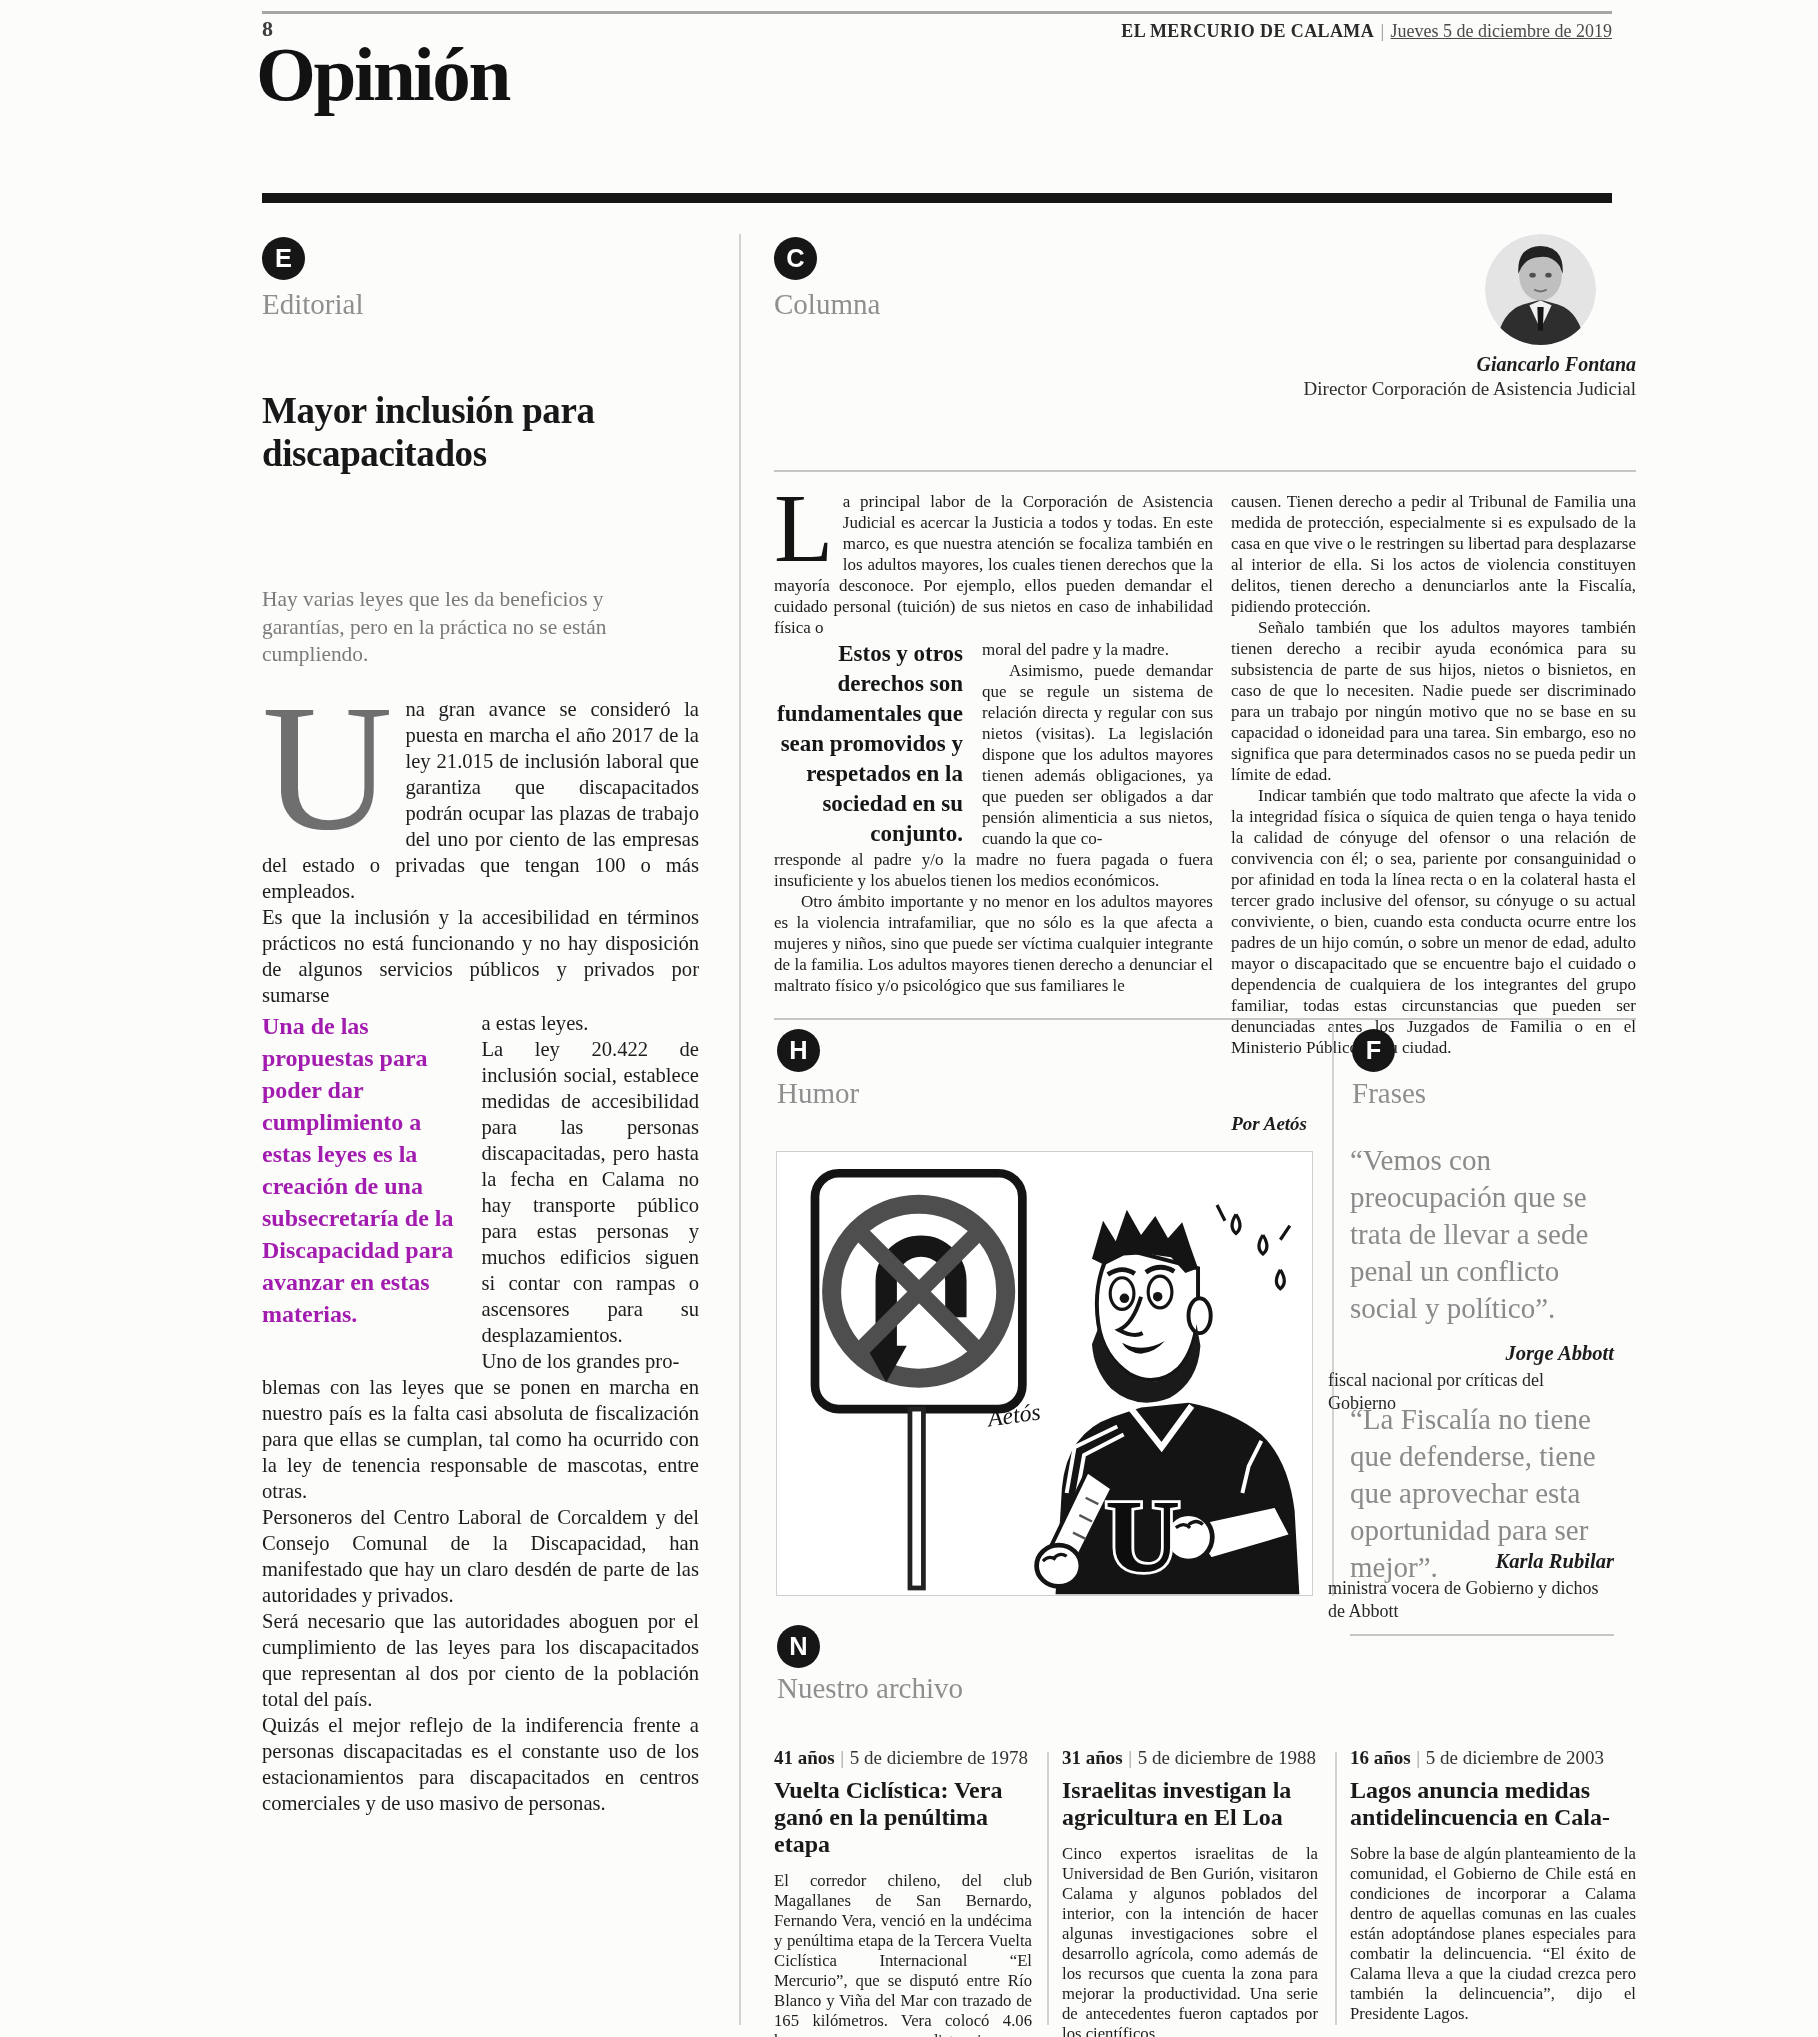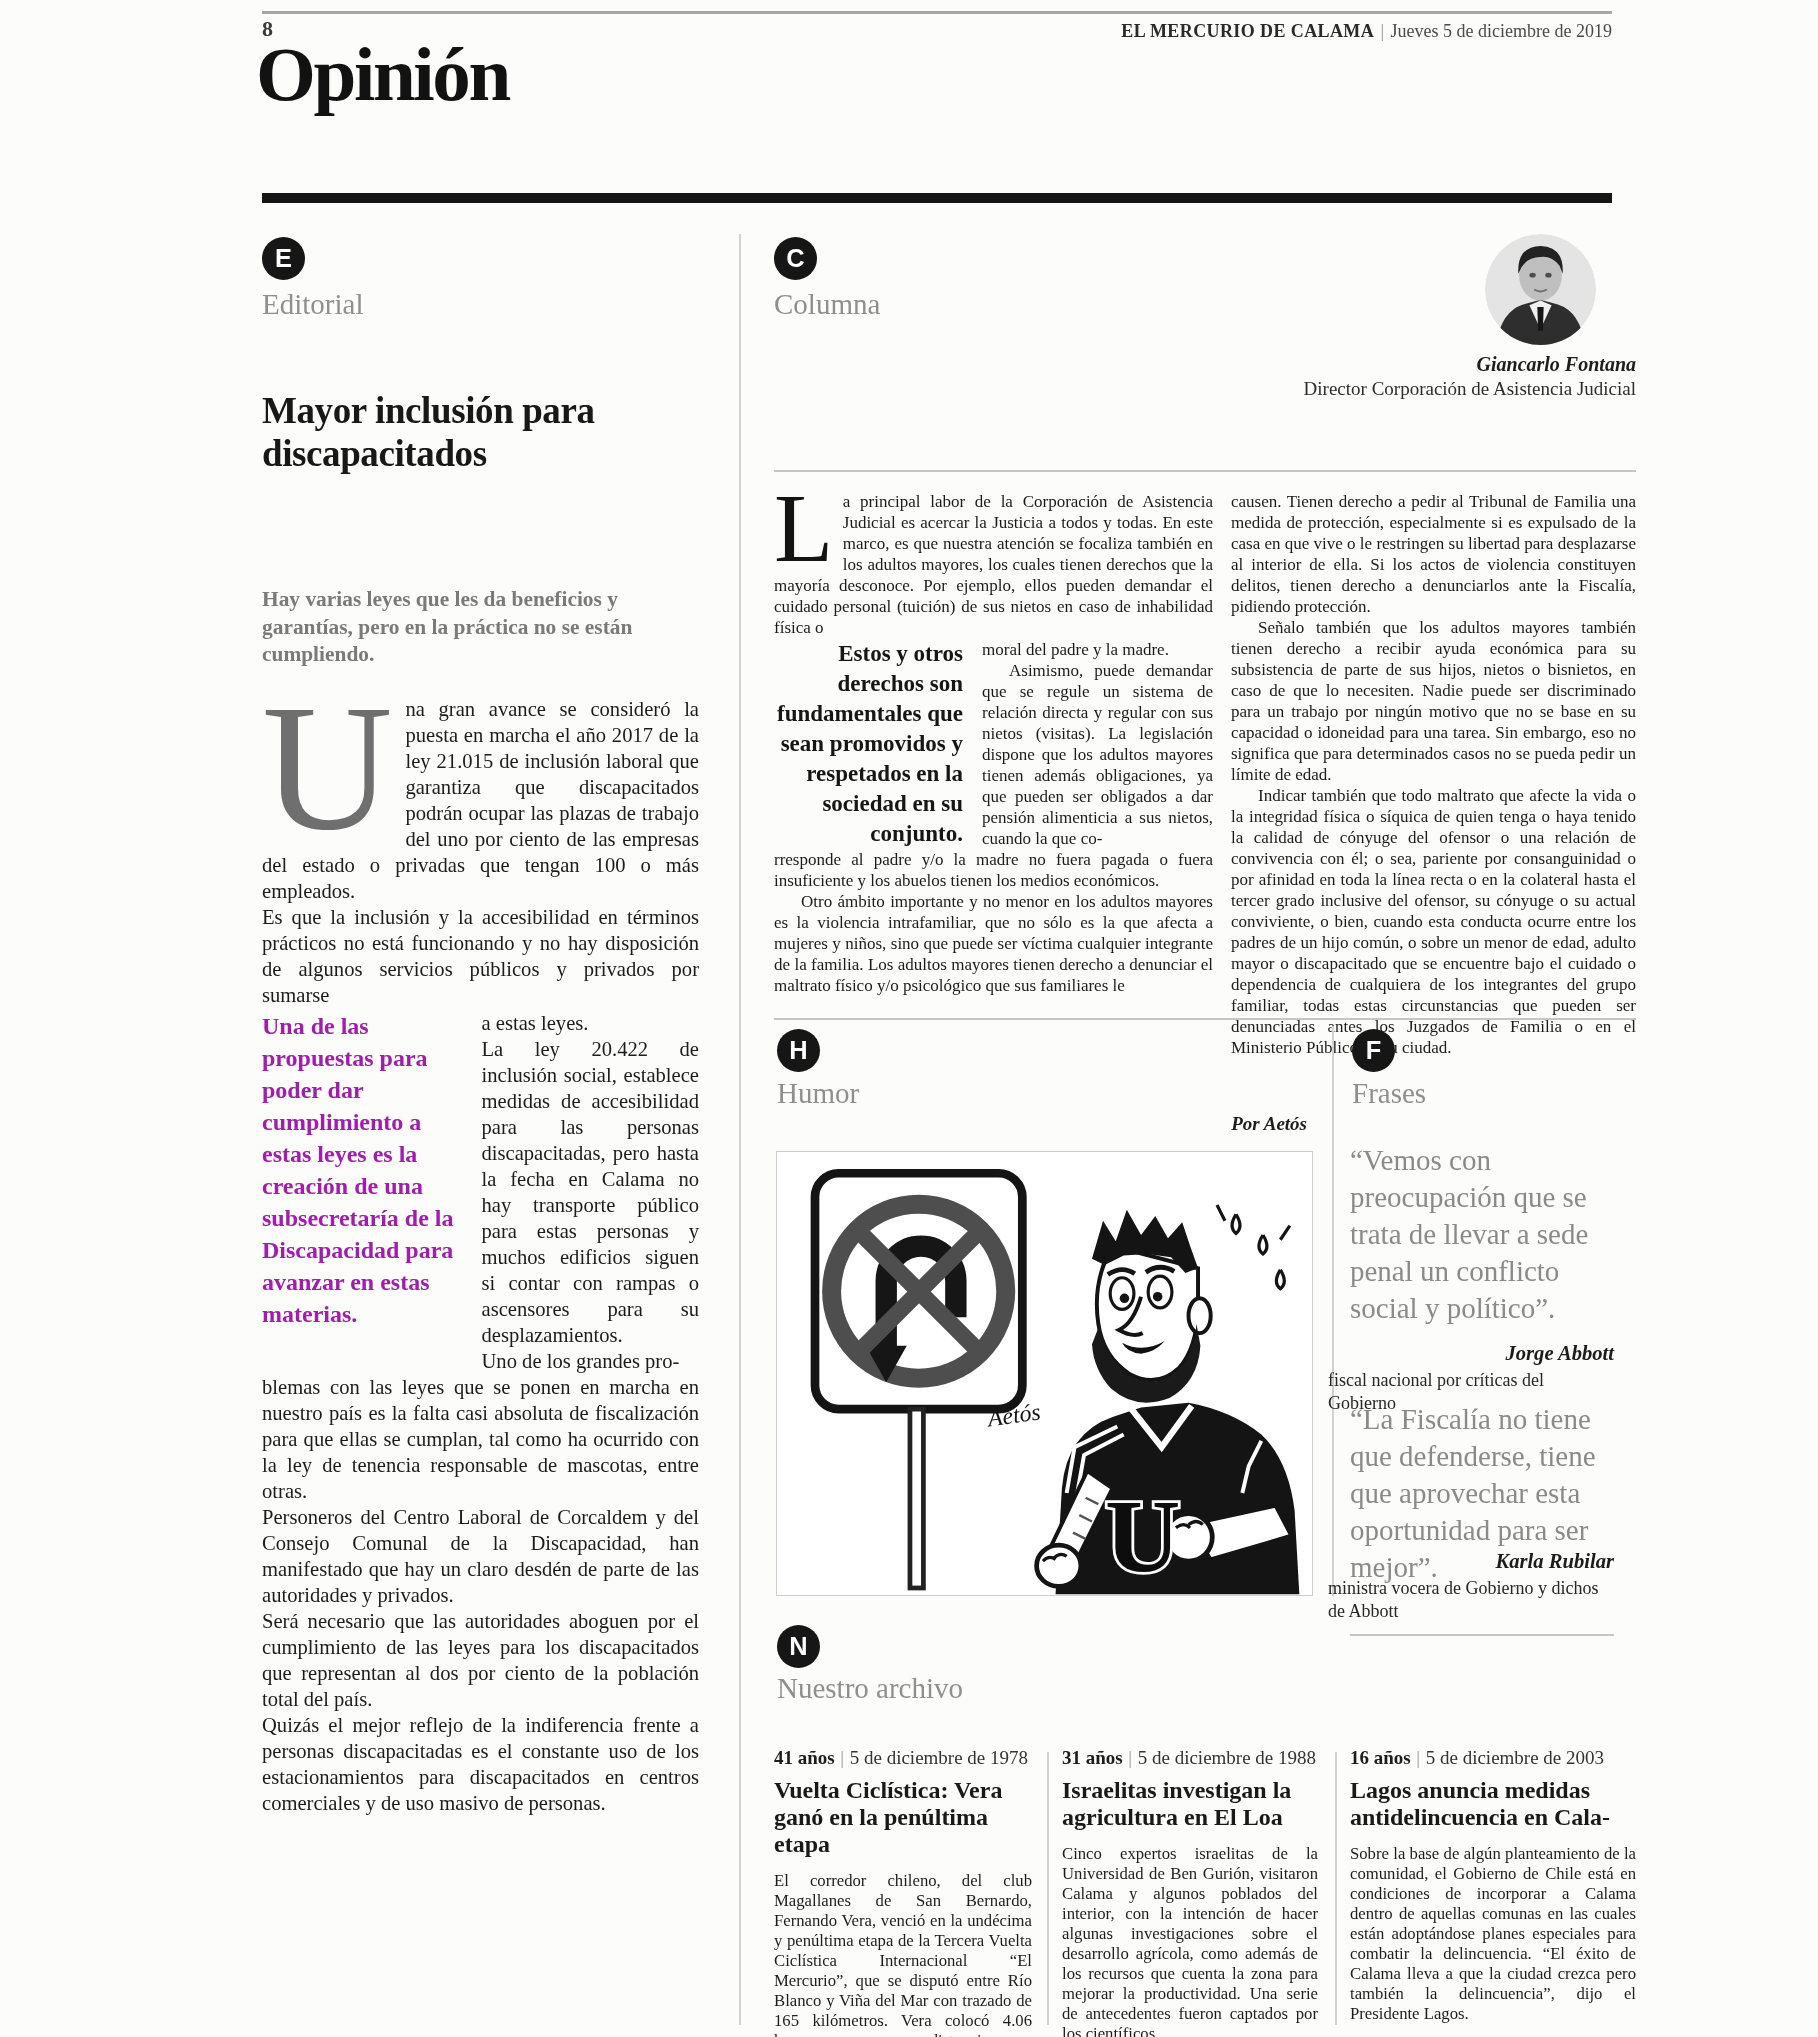--- a/index.html
+++ b/index.html
@@ -5,35 +5,35 @@
   html,body{margin:0;padding:0;background:#e9e9e9;}
   .page{position:relative;width:1818px;height:2038px;background:#fcfcfb;overflow:hidden;
         font-family:"Liberation Serif",serif;color:#1d1d1d;}
   .abs{position:absolute;}
   
   .top-rule{left:262px;top:11px;width:1350px;height:3.2px;background:#a6a6a6;}
   .page-number{left:262px;top:16px;font-size:22px;font-weight:700;color:#3c3c3c;}
   .header-right{left:262px;top:20.6px;width:1350px;text-align:right;font-size:18px;color:#2a2a2a;}
   .header-right .paper{font-weight:700;letter-spacing:0.4px;}
   .header-right .sep{color:#8a8a8a;padding:0 6.4px;}
-  .header-right .date{color:#4a4a4a;}
+  .header-right .date{color:#4a4a4a;text-decoration:underline;}
   .masthead{left:256px;top:30px;font-size:77px;font-weight:700;letter-spacing:-2.4px;color:#121212;}
   .black-bar{left:262px;top:193px;width:1350px;height:10.3px;background:#161616;}
   .v-rule{width:1.6px;background:#d2d2d2;}
   .h-rule{height:1.6px;background:#c6c6c6;}
   
   .kicker-icon{width:43px;height:43px;border-radius:50%;background:#161616;color:#fff;
       font-family:"Liberation Sans",sans-serif;font-weight:700;font-size:25.4px;
       display:flex;align-items:center;justify-content:center;}
   .kicker-label{font-size:29px;color:#8f8f8f;}
   
   .ed{left:262px;top:237px;width:437px;}
   .ed-headline{position:absolute;left:0;top:152px;width:437px;font-size:37px;line-height:1.17;
       font-weight:700;color:#181818;letter-spacing:-0.4px;}
-  .ed-subtitle{position:absolute;left:0;top:349px;width:422px;font-size:21.4px;font-weight:700;
+  .ed-subtitle{position:absolute;left:0;top:349px;width:422px;font-size:21.4px;font-weight:400;
       color:#7a7a7a;line-height:1.29;}
   .ed-body{position:absolute;left:0;top:459px;width:437px;font-size:20.6px;line-height:26px;
       text-align:justify;color:#1c1c1c;}
   .ed-body p{margin:0;}
   .dropcap-u{float:left;font-size:181px;line-height:132px;color:#6f6f6f;margin:4.8px 12.7px 0 0;}
   .split{display:flex;gap:17.5px;margin-top:1.6px;}
   .ed-pq{flex:0 0 202px;font-size:24px;line-height:32px;font-weight:700;color:#a21caf;text-align:left;}
   .ed-side{flex:1;font-size:20.6px;line-height:26px;text-align:justify;}
   .ed-side p{margin:0;}
   

